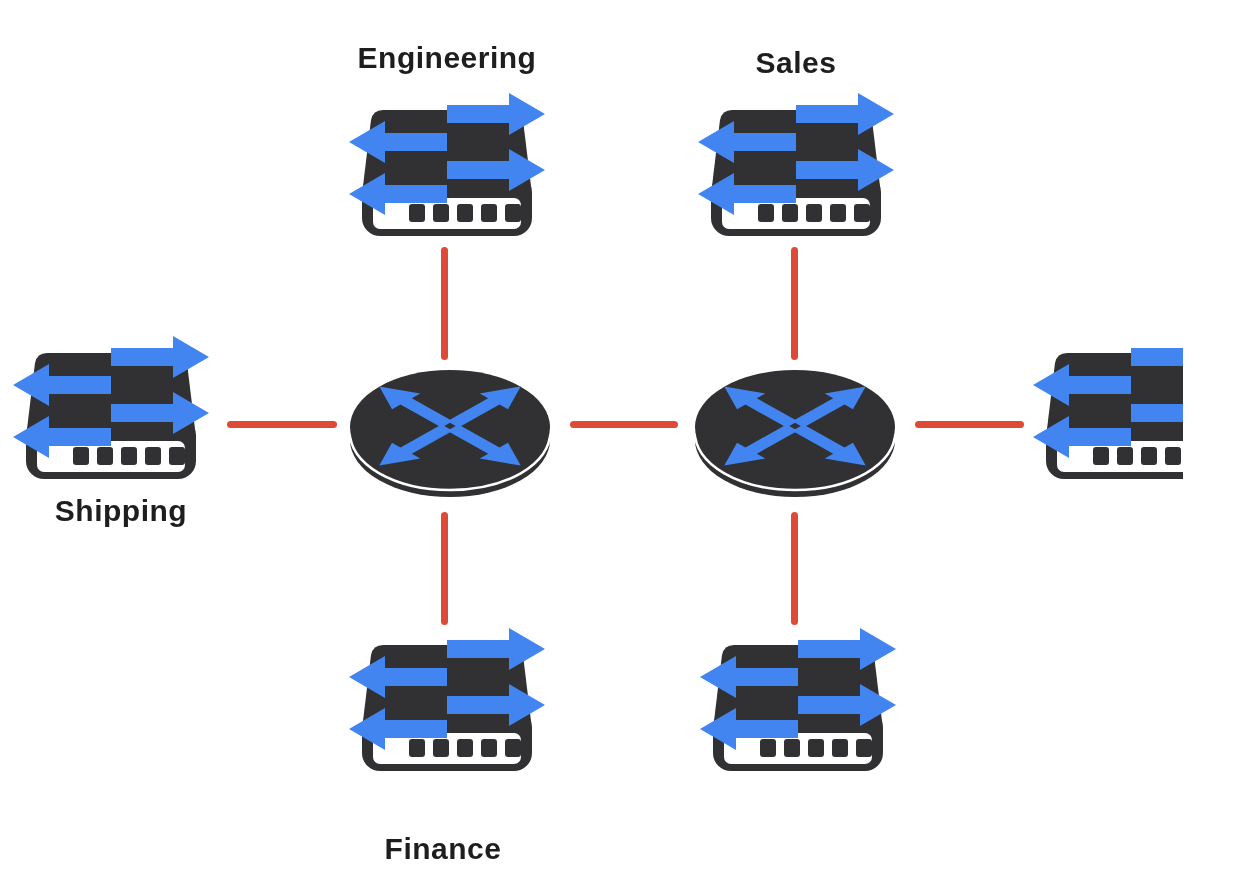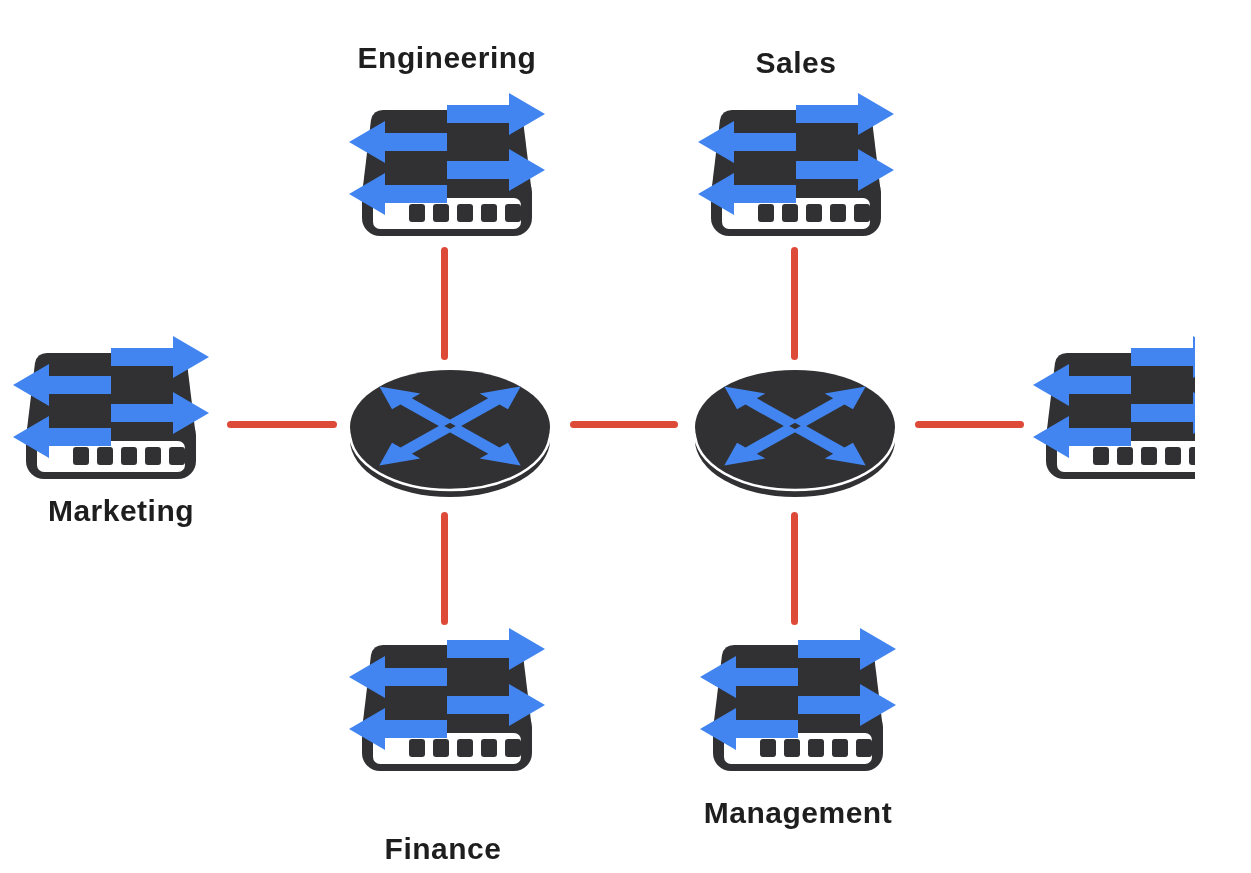--- a/index.html
+++ b/index.html
@@ -6,21 +6,20 @@
   body{
     background:var(--background,#fff);
     font-family:"Liberation Sans", sans-serif;
   }
   .canvas{
     position:relative;
     width:1183px;
     height:873px;
     overflow:hidden;
     background:var(--background,#fff);
-    padding-left:12px;
   }
   .node{position:absolute;}
   .node svg{display:block;}
   .node-label{
     position:absolute;
     transform:translateX(-50%);
     font-weight:700;
     font-size:30px;
     line-height:33px;
     letter-spacing:0.5px;
@@ -104,41 +103,40 @@
         <use href="#icon-switch"></use>
       </svg>
   </div>
   <div class="node-label" style="left:796px;top:46px">Sales</div>
 
   <div class="node" style="left:11px;top:333px">
     <svg width="200" height="150" viewBox="0 0 200 150">
         <use href="#icon-switch"></use>
       </svg>
   </div>
-  <div class="node-label" style="left:121px;top:494px">Marketing</div>
+  <div class="node-label" style="left:121px;top:494px">Shipping</div>
 
   <div class="node" style="left:1031px;top:333px">
     <svg width="200" height="150" viewBox="0 0 200 150">
         <use href="#icon-switch"></use>
       </svg>
   </div>
 
   <div class="node" style="left:347px;top:625px">
     <svg width="200" height="150" viewBox="0 0 200 150">
         <use href="#icon-switch"></use>
       </svg>
   </div>
   <div class="node-label" style="left:443px;top:832px">Finance</div>
 
   <div class="node" style="left:698px;top:625px">
     <svg width="200" height="150" viewBox="0 0 200 150">
         <use href="#icon-switch"></use>
       </svg>
   </div>
-  <div class="node-label" style="left:798px;top:796px">Management</div>
 
   <div class="node" style="left:347px;top:367px">
     <svg width="206" height="134" viewBox="0 0 206 134">
         <use href="#icon-router"></use>
       </svg>
   </div>
 
   <div class="node" style="left:692px;top:367px">
     <svg width="206" height="134" viewBox="0 0 206 134">
         <use href="#icon-router"></use>

